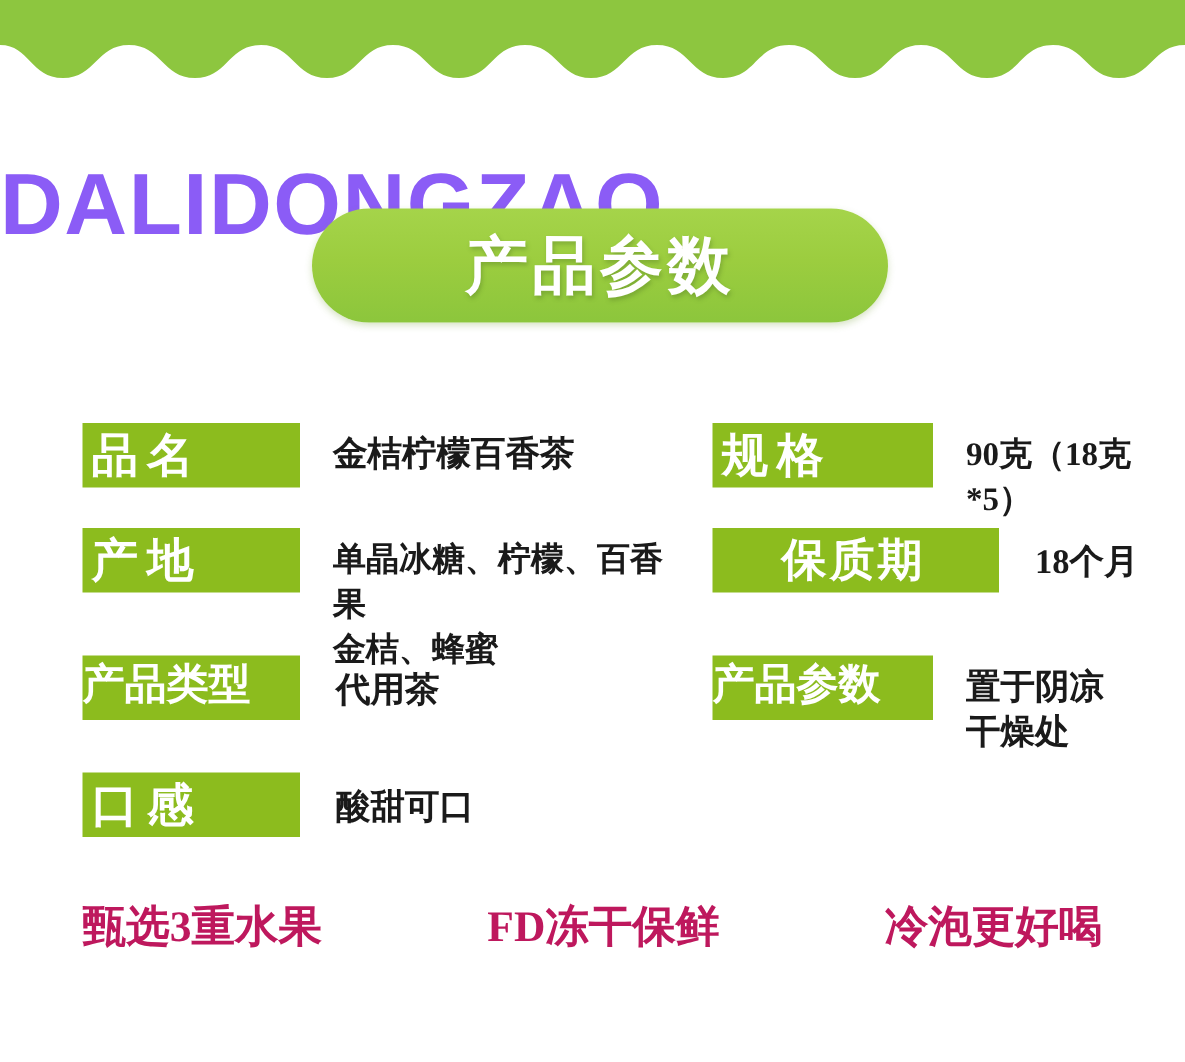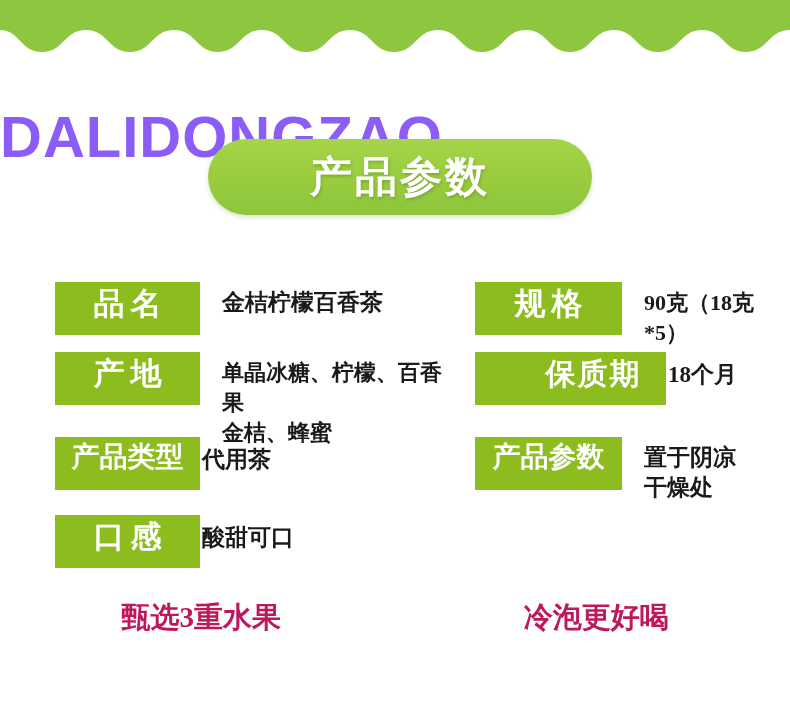--- a/index.html
+++ b/index.html
@@ -81,44 +81,43 @@
   .row-pos-0 { top: 12px; }
   .row-pos-1 { top: 82px; }
   .row-pos-2 { top: 167px; }
   .row-pos-3 { top: 245px; }
 
   .spec-chip {
     background: #8cbc1e;
     color: #ffffff;
     font-family: "Liberation Sans", sans-serif;
     font-weight: bold;
-    height: 53px;
+    height: 43px;
     line-height: 43px;
-    text-align: center;
     flex: 0 0 auto;
     white-space: nowrap;
     overflow: hidden;
   }
   .chip-w-left  { width: 145px; }
   .chip-w-right { width: 147px; }
   .chip-2char { font-size: 31px; letter-spacing: 6px; text-indent: 6px; }
   .chip-3char { font-size: 30px; letter-spacing: 2px; text-indent: 2px; padding-left: 44px; }
   .chip-4char { font-size: 28px; letter-spacing: 0px; font-family: Liberation Mono, monospace; }
 
   .spec-value {
     font-family: "Liberation Serif", serif;
     font-weight: bold;
     font-size: 23px;
     color: #1a1a1a;
     line-height: 30px;
     padding-left: 22px;
     padding-top: 6px;
     white-space: pre-line;
   }
-  .spec-value.v-indent-more { padding-left: 2px; padding-top: 8px; }
+  .spec-value.v-indent-more { padding-left: 24px; padding-top: 8px; }
   .spec-value.v-small { font-size: 22px; }
 
   
   #footer-row {
     position: absolute;
     left: 0;
     top: 598px;
     width: 790px;
     display: flex;
     justify-content: space-around;
@@ -203,14 +202,15 @@
   <div class="spec-row row-pos-2">
     <div class="spec-chip chip-w-right chip-4char">产品参数</div>
     <div class="spec-value">置于阴凉
 干燥处</div>
   </div>
 
 </div>
 
 <div id="footer-row">
   <div class="footer-item">甄选3重水果</div>
+  <div class="footer-item">FD冻干保鲜</div>
   <div class="footer-item">冷泡更好喝</div>
 </div>
 
 </body></html>

